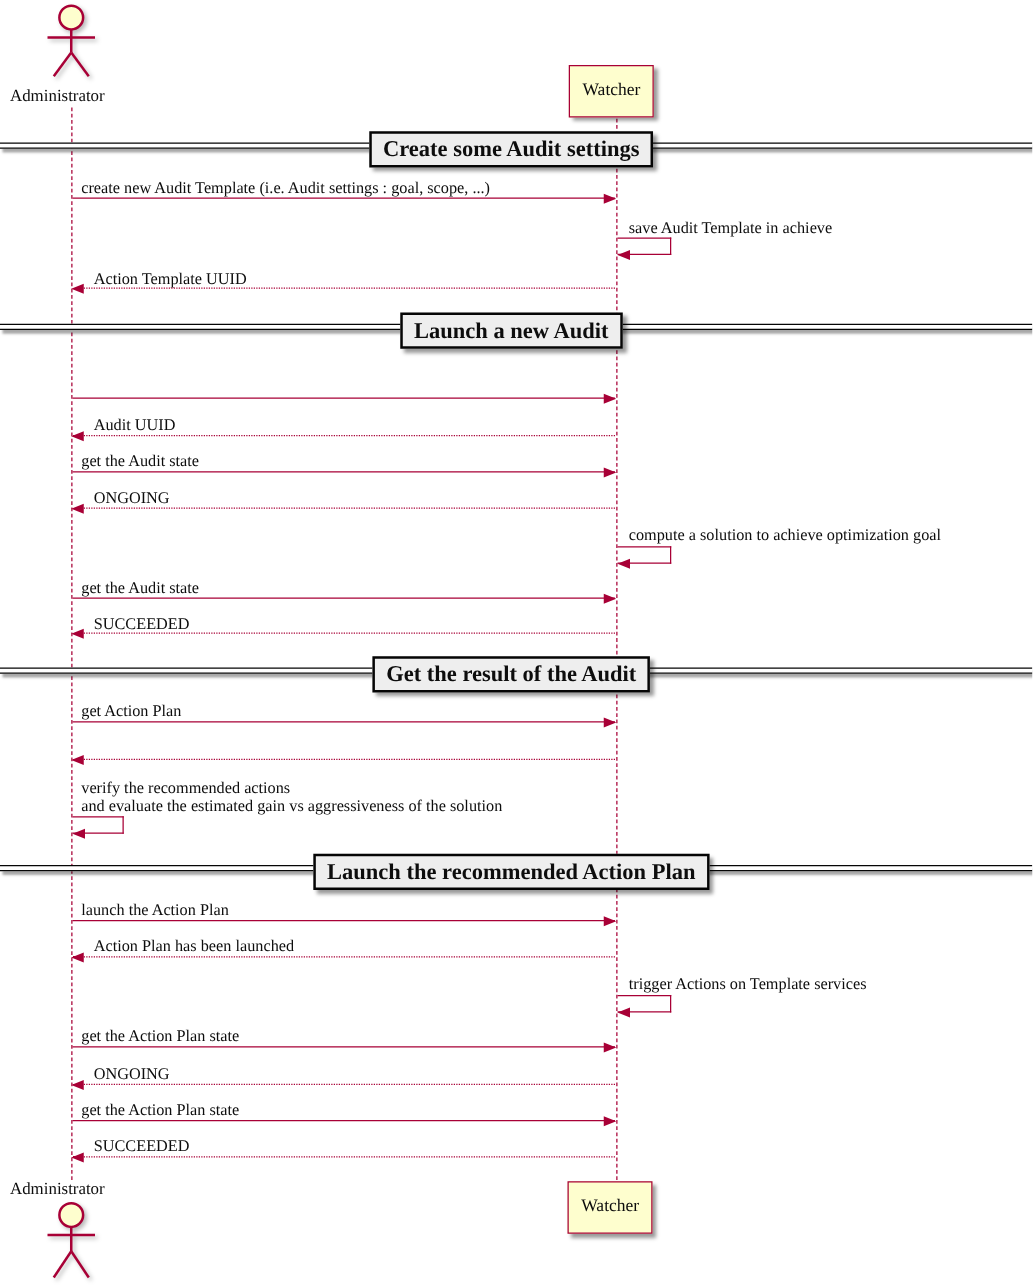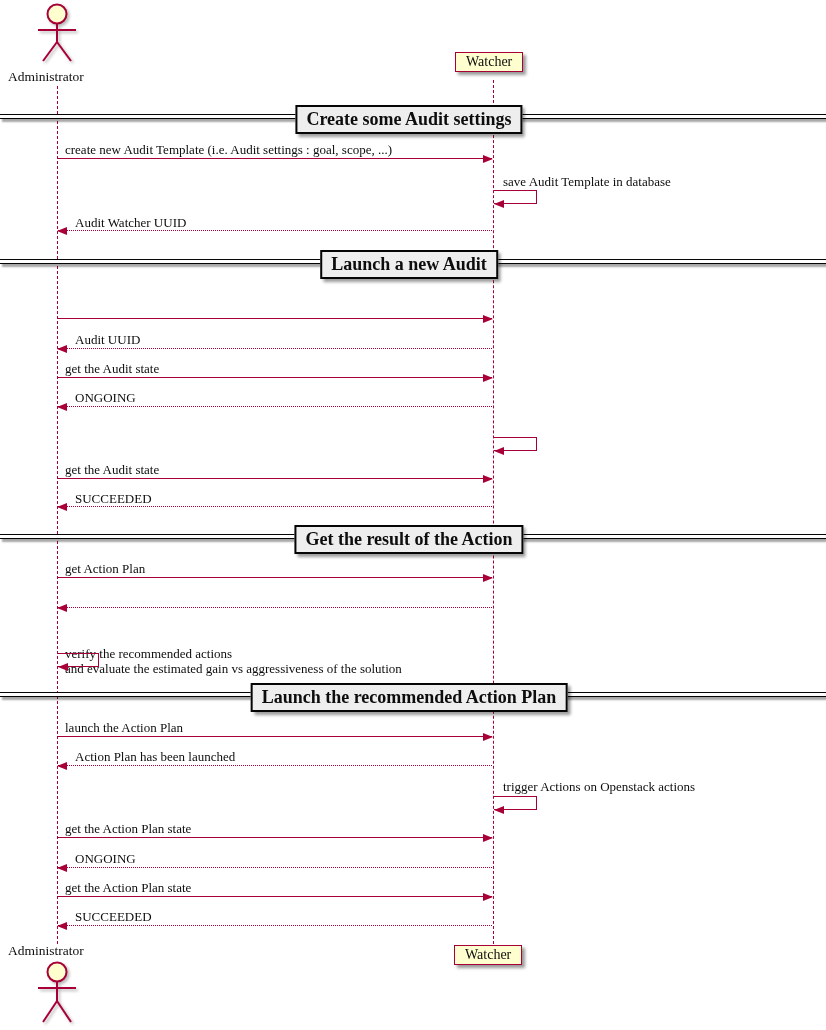--- a/index.html
+++ b/index.html
@@ -14,21 +14,21 @@
     font-family:Liberation Serif, serif;color:var(--ink);
   }
   
   .lifeline{position:absolute;width:0;border-left:1px dashed var(--crimson);z-index:0;}
   
   .actor-figure{position:absolute;z-index:3;filter:drop-shadow(2.5px 2.5px 1.5px rgba(0,0,0,0.28));}
   .actor-label{position:absolute;font-size:13.5px;z-index:3;white-space:nowrap;}
   
   .participant{
     position:absolute;z-index:3;background:var(--cream);border:1.8px solid var(--crimson);
-    font-size:14px;padding:1px 10px;white-space:nowrap;
+    font-size:14px;padding:12px 10px;white-space:nowrap;
     box-shadow:3px 3px 3px rgba(0,0,0,0.4);
   }
   
   .divider-line{
     position:absolute;left:0;width:826px;height:3px;z-index:1;background:#fff;
     border-top:1.6px solid #050505;border-bottom:1.6px solid #050505;
     box-shadow:2px 3px 2px rgba(0,0,0,0.35);
   }
   .divider-box{
     position:absolute;left:409px;transform:translateX(-50%);z-index:3;
@@ -83,26 +83,26 @@
   <div class="participant" style="left:455px;top:52px">Watcher</div>
 
   <div class="divider-line" style="top:114px"></div>
   <div class="divider-box" style="top:105px">Create some Audit settings</div>
 
   <div class="msg-text" style="left:65px;top:142px">create new Audit Template (i.e. Audit settings : goal, scope, ...)</div>
   <div class="arrow solid" style="top:158px">
       <i class="ah ah-right"></i>
     </div>
 
-  <div class="msg-text" style="left:503px;top:174px">save Audit Template in database</div>
+  <div class="msg-text" style="left:503px;top:174px">save Audit Template in achieve</div>
   <div class="self-loop loop-w" style="top:190px">
       <i class="ah ah-left"></i>
     </div>
 
-  <div class="msg-text" style="left:75px;top:215px">Audit Watcher UUID</div>
+  <div class="msg-text" style="left:75px;top:215px">Action Template UUID</div>
   <div class="arrow return" style="top:230px">
       <i class="ah ah-left"></i>
     </div>
 
   <div class="divider-line" style="top:259px"></div>
   <div class="divider-box" style="top:250px">Launch a new Audit</div>
 
   <div class="arrow solid" style="top:318px">
       <i class="ah ah-right"></i>
     </div>
@@ -115,66 +115,67 @@
   <div class="msg-text" style="left:65px;top:361px">get the Audit state</div>
   <div class="arrow solid" style="top:377px">
       <i class="ah ah-right"></i>
     </div>
 
   <div class="msg-text" style="left:75px;top:390px">ONGOING</div>
   <div class="arrow return" style="top:406px">
       <i class="ah ah-left"></i>
     </div>
 
+  <div class="msg-text" style="left:503px;top:420px">compute a solution to achieve optimization goal</div>
   <div class="self-loop loop-w" style="top:437px">
       <i class="ah ah-left"></i>
     </div>
 
   <div class="msg-text" style="left:65px;top:462px">get the Audit state</div>
   <div class="arrow solid" style="top:478px">
       <i class="ah ah-right"></i>
     </div>
 
   <div class="msg-text" style="left:75px;top:491px">SUCCEEDED</div>
   <div class="arrow return" style="top:506px">
       <i class="ah ah-left"></i>
     </div>
 
   <div class="divider-line" style="top:534px"></div>
-  <div class="divider-box" style="top:525px">Get the result of the Action</div>
+  <div class="divider-box" style="top:525px">Get the result of the Audit</div>
 
   <div class="msg-text" style="left:65px;top:561px">get Action Plan</div>
   <div class="arrow solid" style="top:577px">
       <i class="ah ah-right"></i>
     </div>
 
   <div class="arrow return" style="top:607px">
       <i class="ah ah-left"></i>
     </div>
 
-  <div class="msg-text" style="left:65px;top:646px">verify the recommended actions
+  <div class="msg-text" style="left:65px;top:622px">verify the recommended actions
 and evaluate the estimated gain vs aggressiveness of the solution</div>
   <div class="self-loop loop-a" style="top:653px">
       <i class="ah ah-left"></i>
     </div>
 
   <div class="divider-line" style="top:692px"></div>
   <div class="divider-box" style="top:683px">Launch the recommended Action Plan</div>
 
   <div class="msg-text" style="left:65px;top:720px">launch the Action Plan</div>
   <div class="arrow solid" style="top:736px">
       <i class="ah ah-right"></i>
     </div>
 
   <div class="msg-text" style="left:75px;top:749px">Action Plan has been launched</div>
   <div class="arrow return" style="top:765px">
       <i class="ah ah-left"></i>
     </div>
 
-  <div class="msg-text" style="left:503px;top:779px">trigger Actions on Openstack actions</div>
+  <div class="msg-text" style="left:503px;top:779px">trigger Actions on Template services</div>
   <div class="self-loop loop-w" style="top:796px">
       <i class="ah ah-left"></i>
     </div>
 
   <div class="msg-text" style="left:65px;top:821px">get the Action Plan state</div>
   <div class="arrow solid" style="top:837px">
       <i class="ah ah-right"></i>
     </div>
 
   <div class="msg-text" style="left:75px;top:851px">ONGOING</div>

